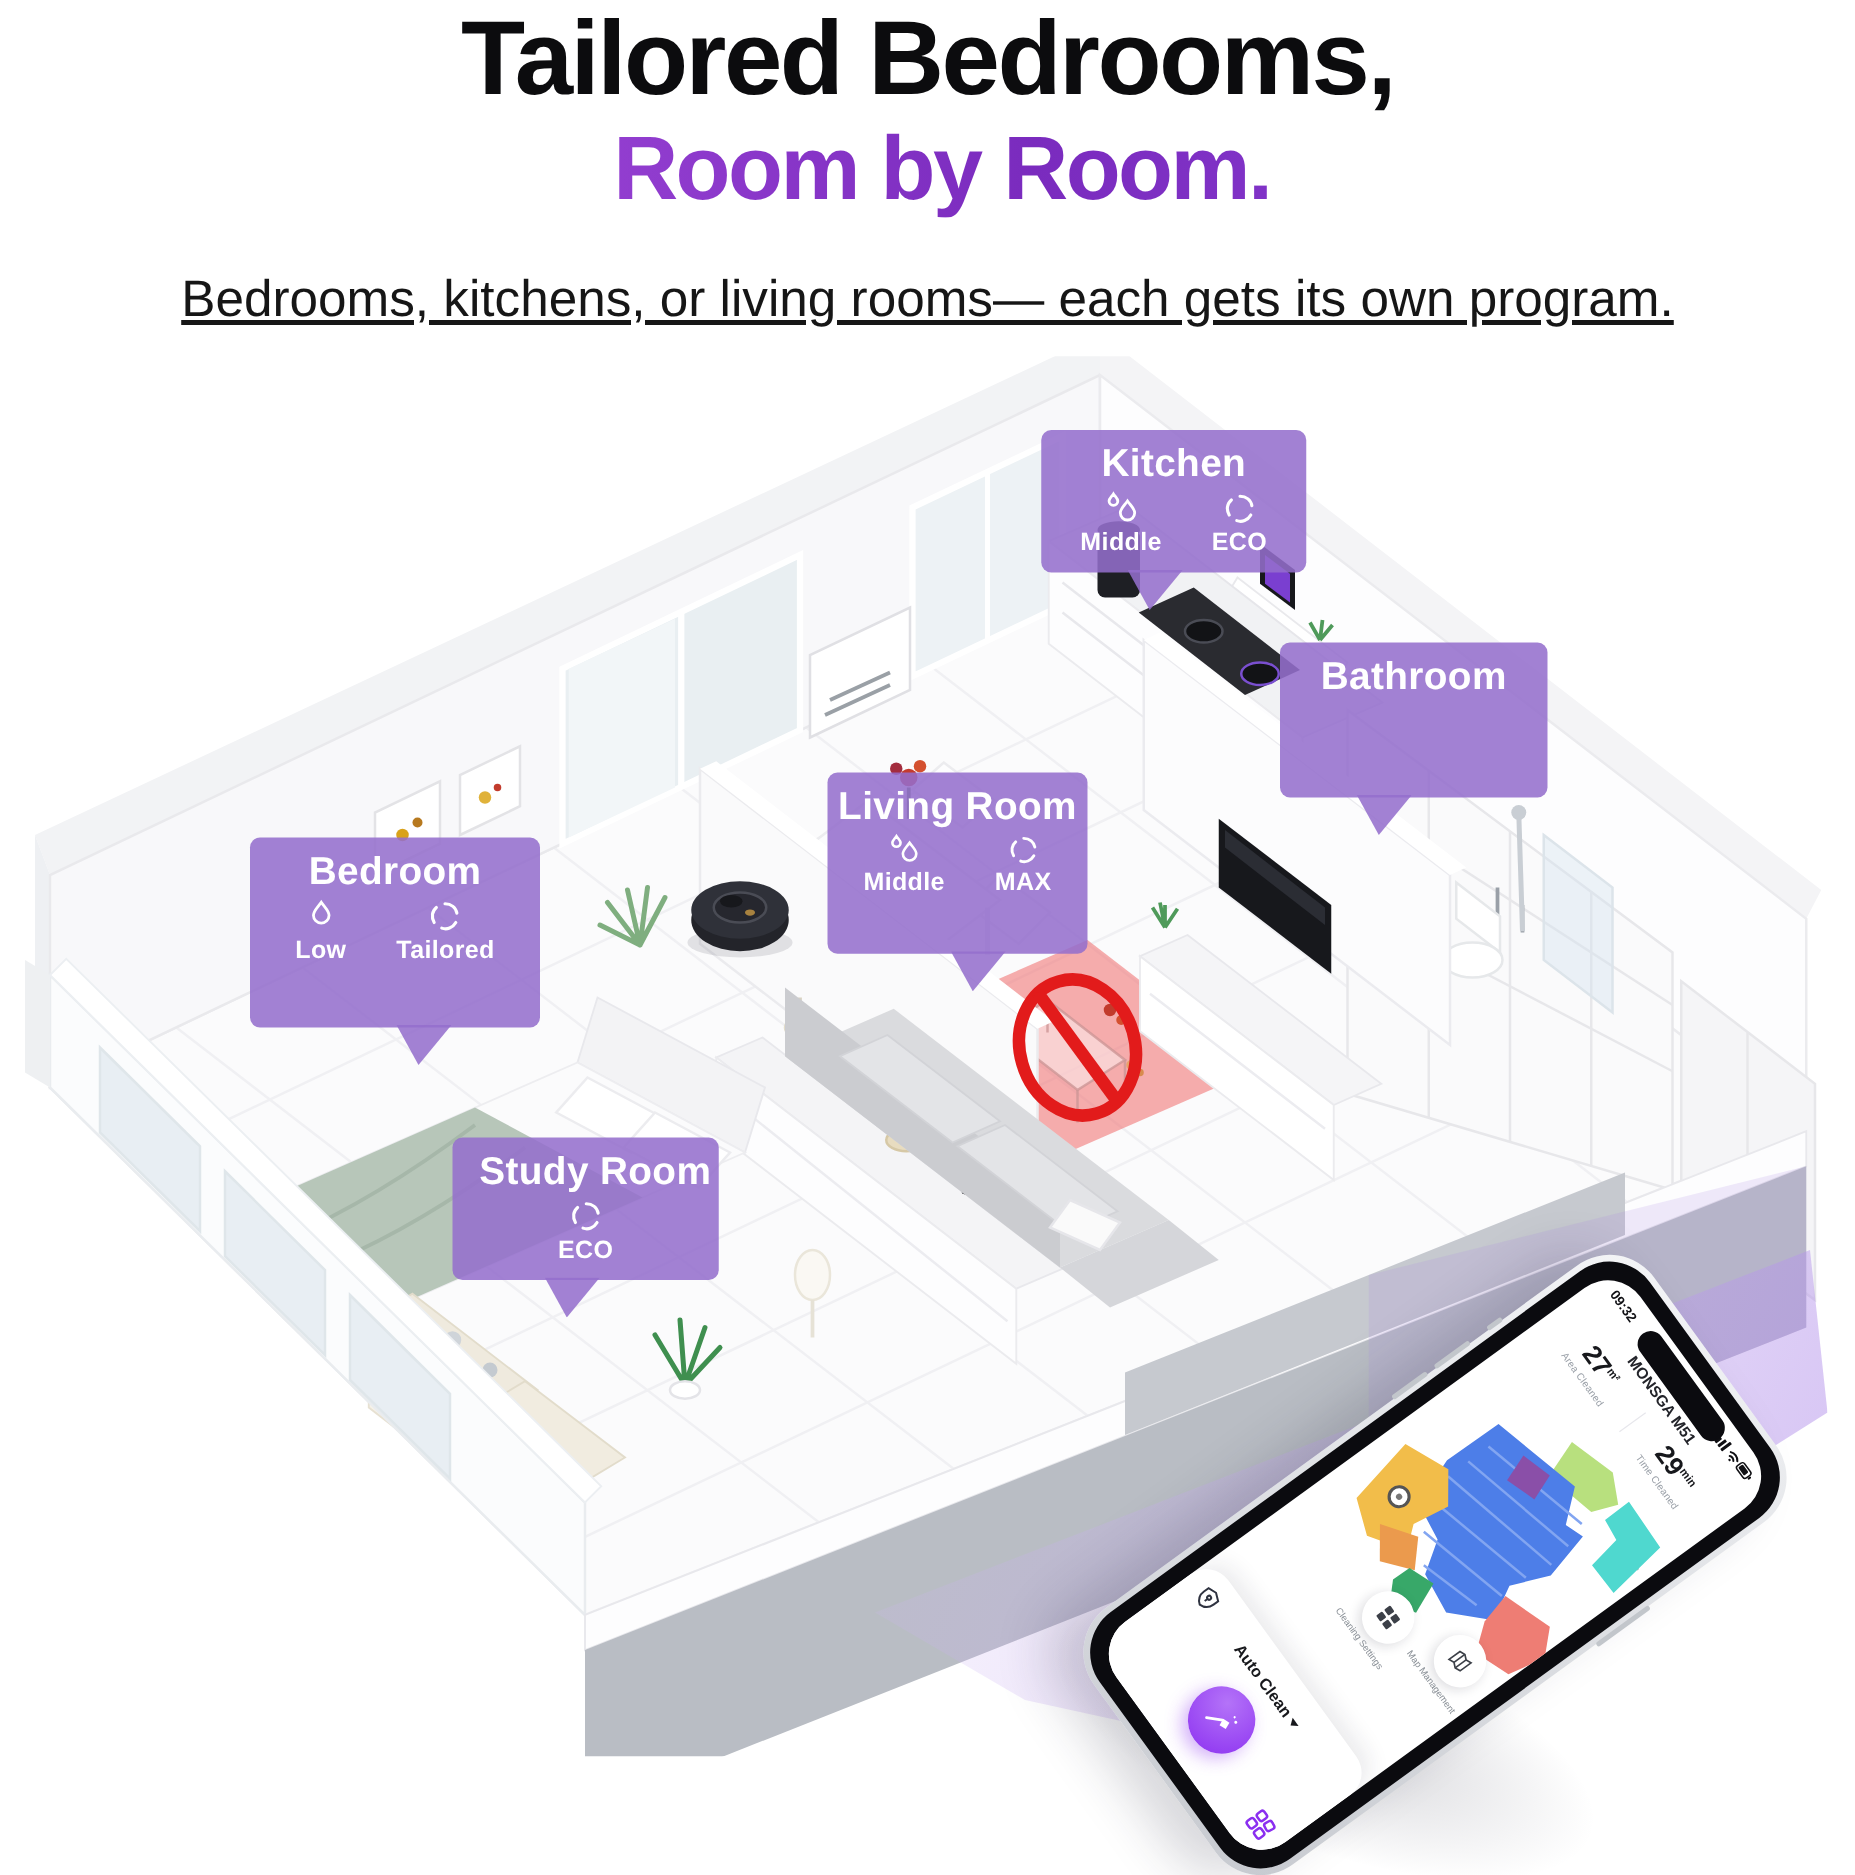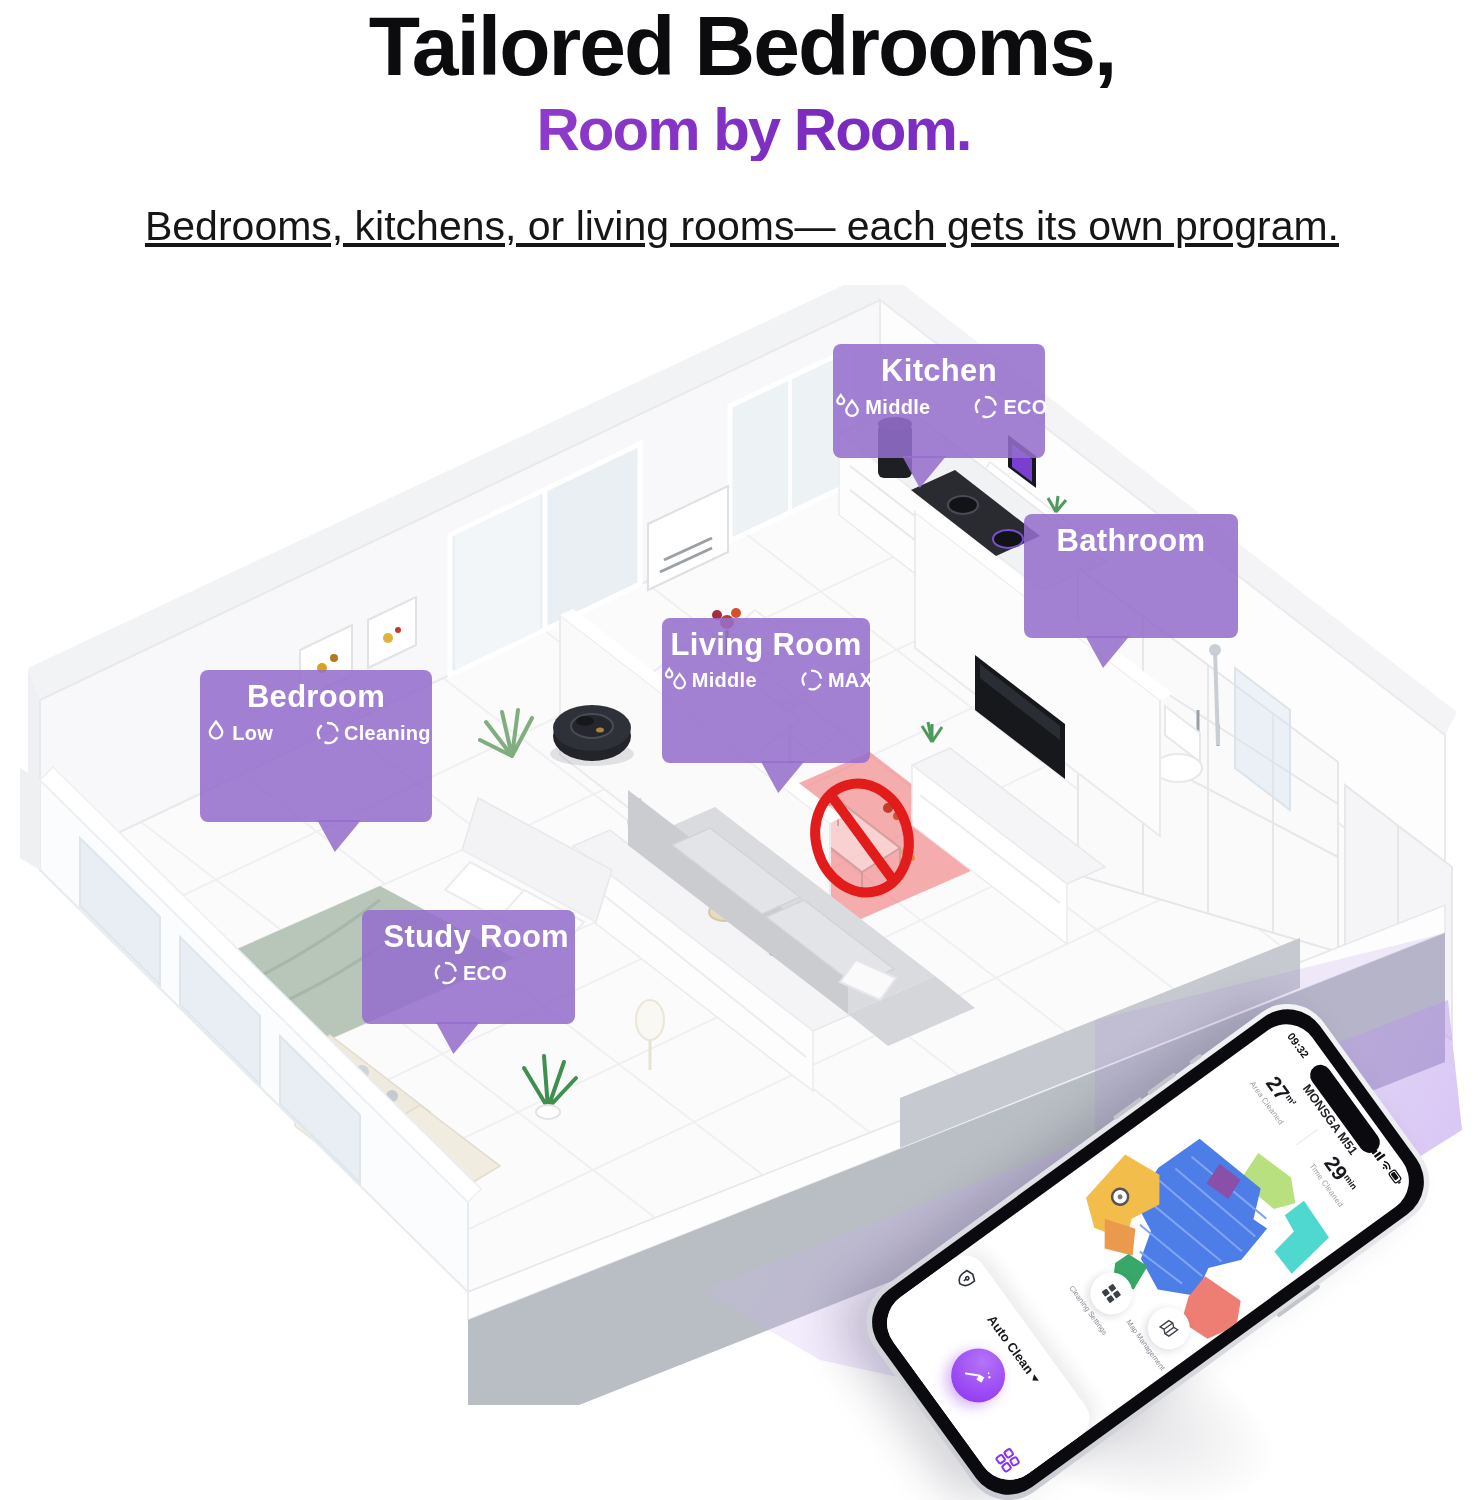--- a/index.html
+++ b/index.html
@@ -1,32 +1,32 @@
 <!DOCTYPE html>
 <html><head>
 <meta charset="utf-8">
 <style>
   html,body{margin:0;padding:0;background:#fff;}
   .stage{position:relative;width:1484px;height:1500px;overflow:hidden;background:#fff;
          font-family:"Liberation Sans",sans-serif;}
   
   .header{position:absolute;top:0;left:0;width:100%;text-align:center;z-index:10;}
   .title1{font-size:84px;font-weight:800;letter-spacing:-2px;color:#0c0c0e;margin-top:2px;line-height:1.05;}
-  .title2{font-size:60px;font-weight:800;letter-spacing:-2px;line-height:1.05;margin-top:8px;
+  .title2{font-size:72px;font-weight:800;letter-spacing:-2px;line-height:1.05;margin-top:8px;
           background:linear-gradient(90deg,#a94fe0 10%,#7a2bbE 55%,#8b3fd6 90%);
           -webkit-background-clip:text;background-clip:text;color:transparent;margin-left:23px;}
   .subtitle{font-size:41px;color:#161616;margin-top:42px;letter-spacing:0px;text-decoration:underline;}
   
   .house{position:absolute;left:0;top:285px;z-index:1;}
   
   .bubble{position:absolute;background:rgba(148,110,205,0.87);border-radius:8px;color:#fff;
           text-align:center;box-sizing:border-box;padding:9px 6px 10px;z-index:15;}
   .bubble-title{font-size:31px;font-weight:600;letter-spacing:.3px;}
   .bubble-row{display:flex;justify-content:center;gap:40px;margin-top:3px;}
-  .bubble-col{display:flex;flex-direction:row;align-items:center;gap:1px;}
+  .bubble-col{display:flex;flex-direction:column;align-items:center;gap:1px;}
   .bicon svg{display:block;}
   .bval{font-size:20px;font-weight:700;letter-spacing:.3px;}
   .bubble-tail{position:absolute;bottom:-30px;width:44px;height:32px;background:rgba(148,110,205,0.87);
                clip-path:polygon(0 0,100% 0,40% 100%);}
   
   .beam{position:absolute;left:690px;top:990px;width:780px;height:410px;z-index:20;
         clip-path:polygon(10px 300px,758px 10px,772px 140px,645px 220px,290px 405px,130px 370px);
         background:linear-gradient(115deg,rgba(221,203,248,0.10) 0%,rgba(196,168,240,0.38) 55%,rgba(172,136,232,0.55) 100%);}
   .phone-shadow{position:absolute;left:830px;top:1300px;width:460px;height:180px;z-index:22;
         background:radial-gradient(ellipse at center,rgba(60,60,80,0.22),rgba(60,60,80,0) 70%);
@@ -367,21 +367,21 @@
       <div class="bubble-col">
         <span class="bicon">
           <svg width="30" height="30" viewBox="0 0 24 24" fill="none" stroke="#fff" stroke-width="2" stroke-linecap="round">
               <g>
                 <path d="M12 4c4 0 7 2.5 7.6 6"></path>
                 <path d="M12 4c4 0 7 2.5 7.6 6" transform="rotate(120 12 12)"></path>
                 <path d="M12 4c4 0 7 2.5 7.6 6" transform="rotate(240 12 12)"></path>
               </g>
             </svg>
         </span>
-        <span class="bval">Cleaning</span>
+        <span class="bval">Tailored</span>
       </div>
     </div>
     <div class="bubble-tail" style="left:calc(60% - 22px);"></div>
   </div>
 
   <div class="bubble" style="left:362px;top:910px;width:213px;height:114px;text-align:right;">
     <div class="bubble-title">Study Room</div>
     <div class="bubble-row">
       <div class="bubble-col">
         <span class="bicon">

